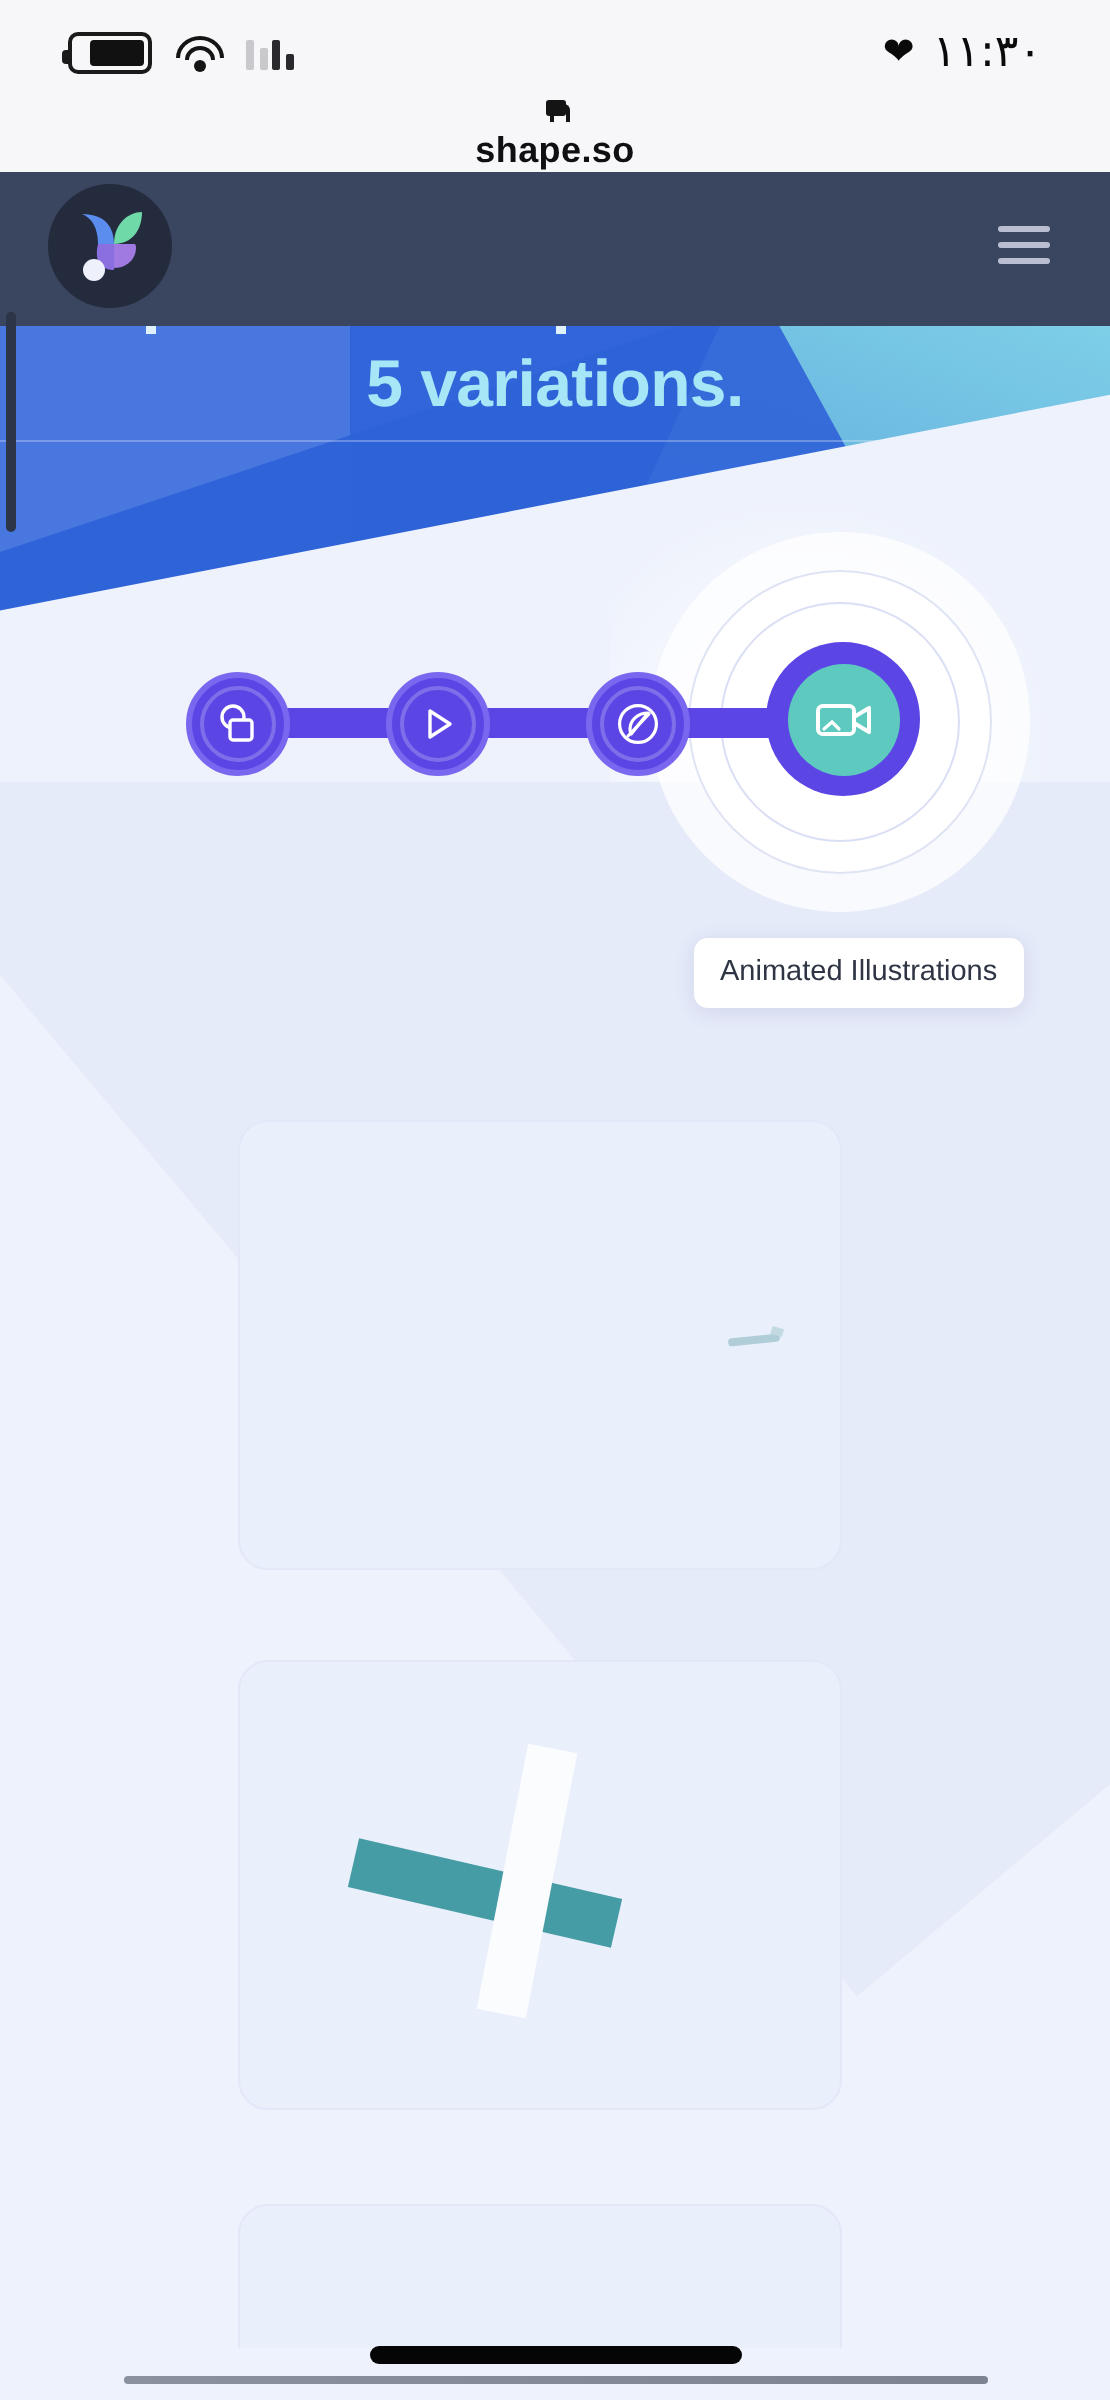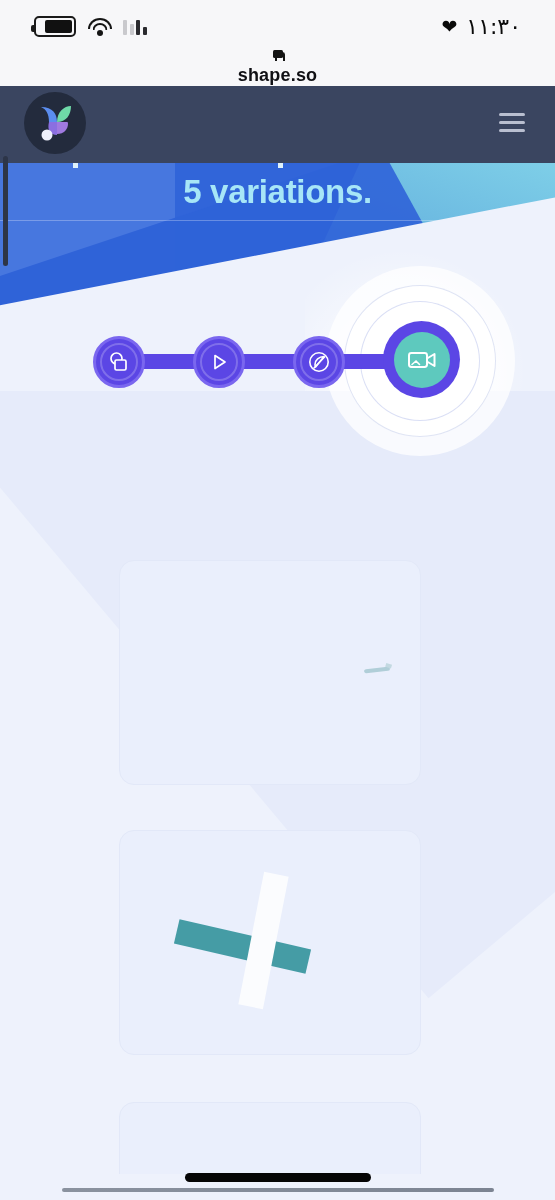--- a/index.html
+++ b/index.html
@@ -350,20 +350,21 @@
       <div class="inner">
         <svg width="30" height="24" viewBox="0 0 30 24">
           <rect x="2" y="5" width="18" height="14" rx="2.4" fill="none" stroke="#fff" stroke-width="2"></rect>
           <path d="M20 10.5 L27.5 6 L27.5 18 L20 13.5 Z" fill="none" stroke="#fff" stroke-width="2" stroke-linejoin="round"></path>
           <path d="M5 16.5 L9 13 L12.5 16.5" fill="none" stroke="#fff" stroke-width="1.6" stroke-linecap="round"></path>
         </svg>
       </div>
     </div>
   </div>
 
+  <div class="tooltip">Animated Illustrations</div>
 
   <div class="card card1">
     <div class="stroke-frag"></div>
   </div>
 
   <div class="card card2">
     <div class="xmark">
       <div class="bar-teal"></div>
       <div class="bar-white"></div>
     </div>

